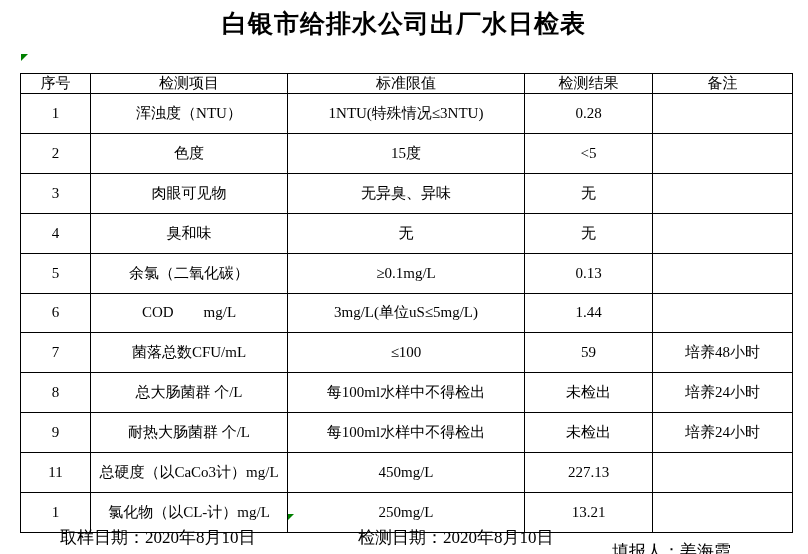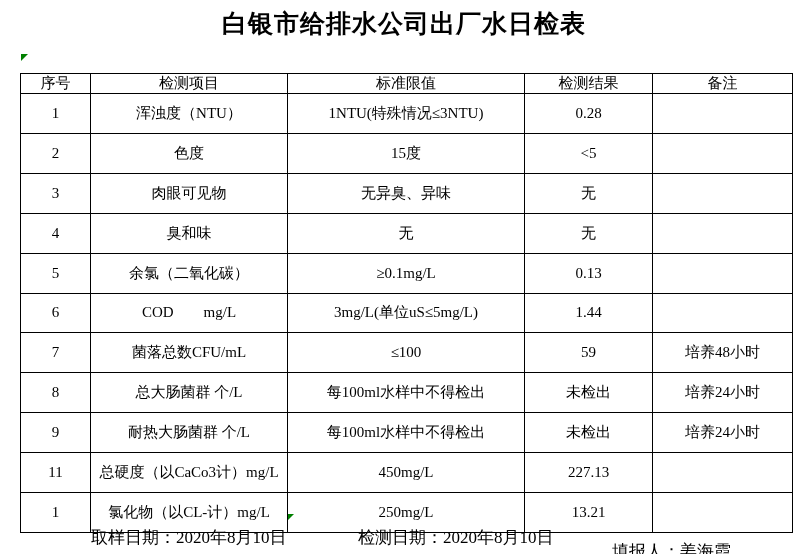--- a/index.html
+++ b/index.html
@@ -59,21 +59,21 @@
     border-right: 6px solid transparent;
   }
   .footer {
     position: absolute;
     top: 526px; left: 0;
     width: 808px;
     height: 24px;
     font-size: 17px;
   }
   .footer-item { position: absolute; white-space: nowrap; }
-  .footer-sampling { left: 60px; margin-left: 31px; }
+  .footer-sampling { left: 60px; }
   .footer-testing  { left: 358px; }
   .footer-reporter { left: 612px; margin-top: 14px; }
 </style>
 </head>
 <body>
 
 <div class="title">白银市给排水公司出厂水日检表</div>
 
 <table class="inspection">
   <colgroup>

